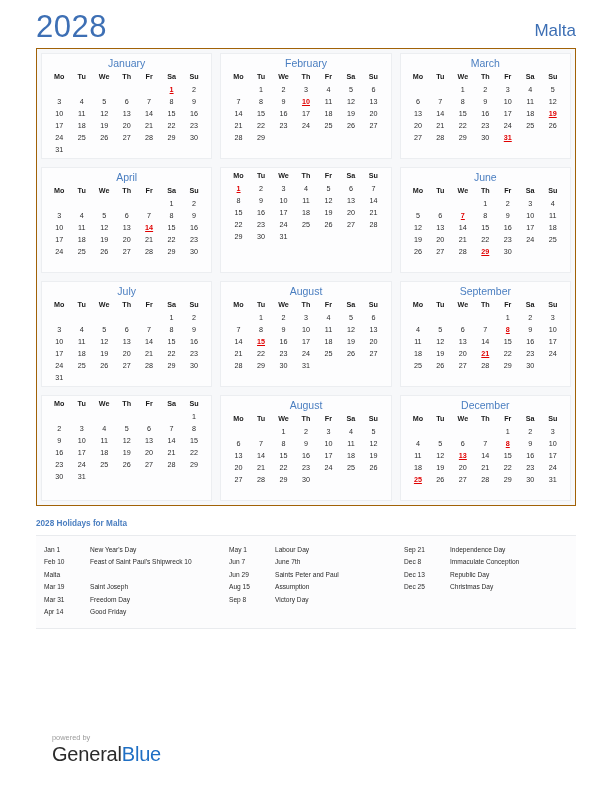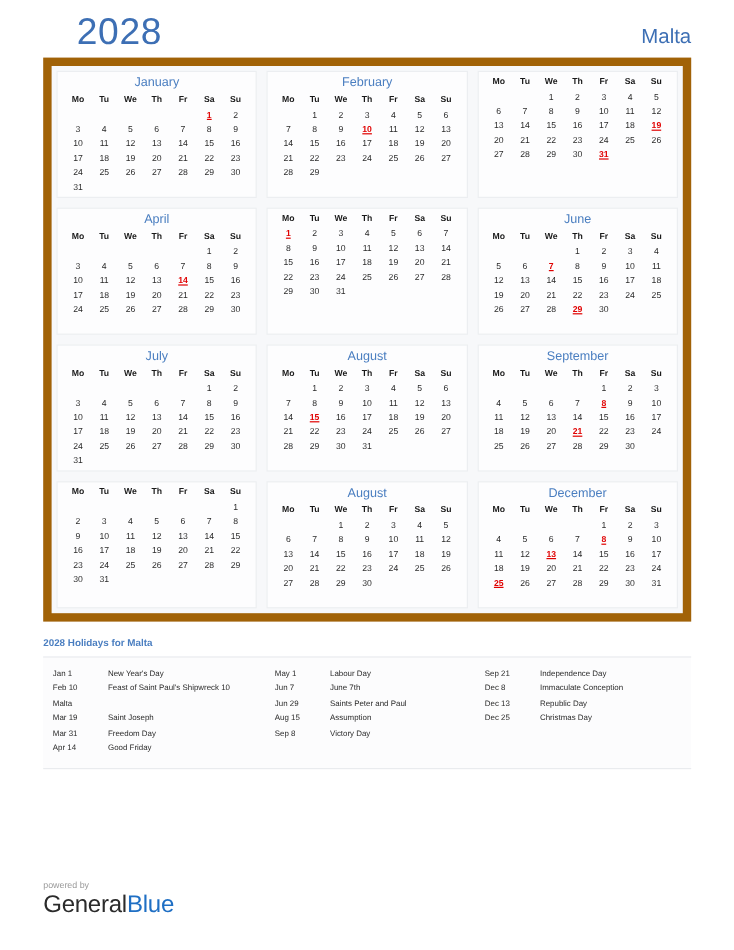--- a/index.html
+++ b/index.html
@@ -26,21 +26,20 @@
 
   
   .header {
     display: flex;
     align-items: flex-end;
     justify-content: space-between;
     padding-top: 30px;
     padding-bottom: 6px;
     height: 48px;
     box-sizing: border-box;
-    margin-left: 28px;
   }
   .year-title {
     font-size: 31px;
     color: #3d6fb4;
     font-weight: 400;
     letter-spacing: 0.5px;
     line-height: 1;
   }
   .country-title {
     font-size: 17px;
@@ -50,21 +49,21 @@
     padding-bottom: 3px;
   }
 
   
   .months-grid {
     display: grid;
     grid-template-columns: repeat(3, 1fr);
     grid-auto-rows: 114px;
     gap: 0px;
     background: #f7f8fa;
-    border: 7px solid #a16207;
+    border: 1px solid #a16207;
     box-sizing: border-box;
   }
   .month {
     background: #fdfdfe;
     margin: 4px;
     padding: 3px 6px 4px 6px;
     box-sizing: border-box;
     border: 1px solid #eceef1;
   }
   .month-name {
@@ -143,21 +142,21 @@
   .hol-name {
     flex: 1 1 auto;
   }
   .hol-row.continuation .hol-date {
     width: 46px;
   }
 
   
   .footer {
     position: absolute;
-    left: 36px;
+    left: 52px;
     bottom: 28px;
   }
   .powered {
     font-size: 7.4px;
     color: #9a9a9a;
     line-height: 10px;
     margin-bottom: 1px;
   }
   .brand {
     font-size: 20px;
@@ -308,20 +307,21 @@
               <td class="empty"></td>
               <td class="empty"></td>
               <td class="empty"></td>
               <td class="empty"></td>
               <td class="empty"></td>
             </tr>
           </tbody>
         </table>
       </div>
       <div class="month">
+        <div class="month-name">March</div>
         <table class="cal">
           <thead>
             <tr>
               <th>Mo</th>
               <th>Tu</th>
               <th>We</th>
               <th>Th</th>
               <th>Fr</th>
               <th>Sa</th>
               <th>Su</th>

